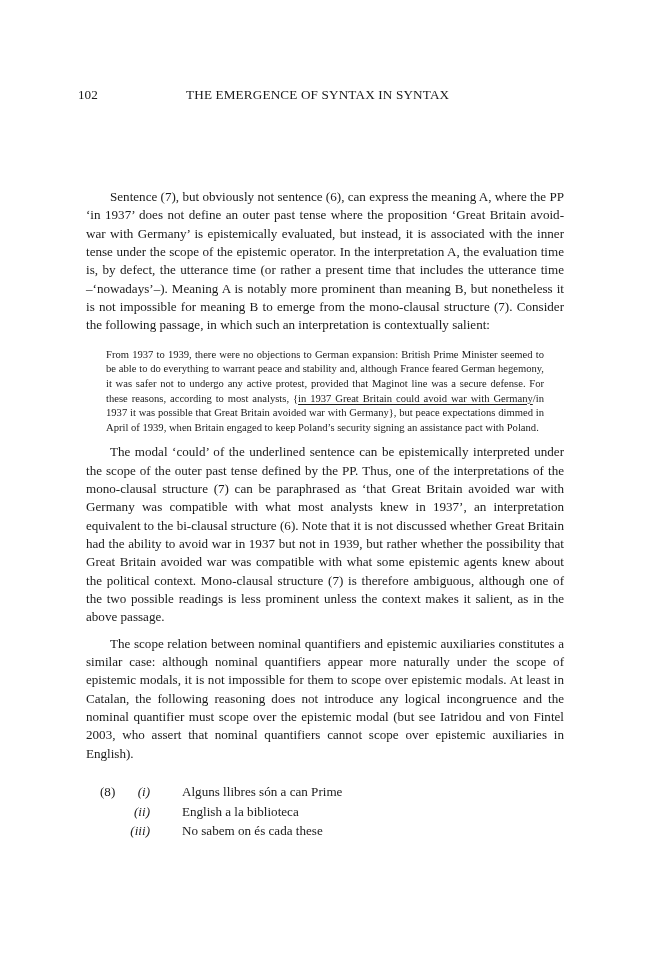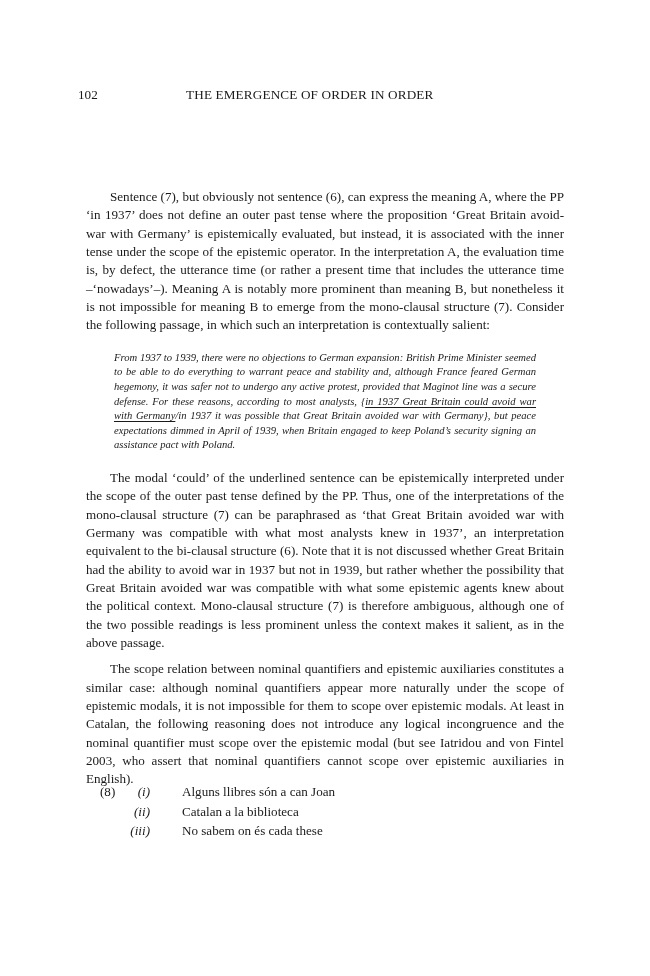--- a/index.html
+++ b/index.html
@@ -65,26 +65,25 @@
   }
 
   
   .quote {
     margin: 13px 0 0 0;
     padding: 0 0 0 20px;
     width: 474px;
     box-sizing: border-box;
   }
   .quote p {
-    margin: 16px;
+    margin: 8px;
     font-size: 10.6px;
     line-height: 14.6px;
     text-align: justify;
     text-indent: 0;
-    font-style: italic;
   }
   .ul { text-decoration: underline; text-underline-offset: 1.5px; }
 
   .after-quote { margin-top: 15px; }
 
   
   .examples {
     position: absolute;
     left: 78px;
     top: 782px;
@@ -117,46 +116,46 @@
     padding-left: 30px;
   }
 </style>
 </head>
 <body>
 
 <div class="page">
 
   <div class="running-head">
     <span class="folio">102</span>
-    <span class="head-title">THE EMERGENCE OF ORDER IN ORDER</span>
+    <span class="head-title">THE EMERGENCE OF SYNTAX IN SYNTAX</span>
   </div>
 
   <div class="body-block">
 
     <p class="para">Sentence (7), but obviously not sentence (6), can express the meaning A, where the PP ‘in 1937’ does not define an outer past tense where the proposition ‘Great Britain avoid- war with Germany’ is epistemically evaluated, but instead, it is associated with the inner tense under the scope of the epistemic operator. In the interpretation A, the evaluation time is, by defect, the utterance time (or rather a present time that includes the utterance time –‘nowadays’–). Meaning A is notably more prominent than meaning B, but nonetheless it is not impossible for meaning B to emerge from the mono-clausal structure (7). Consider the following passage, in which such an interpretation is contextually salient:</p>
 
     <div class="quote">
       <p><span>From 1937 to 1939, there were no objections to German expansion: British Prime Minister seemed to be able to do everything to warrant peace and stability and, although France feared German hegemony, it was safer not to undergo any active protest, provided that Maginot line was a secure defense. For these reasons, according to most analysts, {</span><span class="ul">in 1937 Great Britain could avoid war with Germany</span><span>/in 1937 it was possible that Great Britain avoided war with Germany}, but peace expectations dimmed in April of 1939, when Britain engaged to keep Poland’s security signing an assistance pact with Poland.</span></p>
     </div>
 
     <p class="para after-quote">The modal ‘could’ of the underlined sentence can be epistemically interpreted under the scope of the outer past tense defined by the PP. Thus, one of the interpretations of the mono-clausal structure (7) can be paraphrased as ‘that Great Britain avoided war with Germany was compatible with what most analysts knew in 1937’, an interpretation equivalent to the bi-clausal structure (6). Note that it is not discussed whether Great Britain had the ability to avoid war in 1937 but not in 1939, but rather whether the possibility that Great Britain avoided war was compatible with what some epistemic agents knew about the political context. Mono-clausal structure (7) is therefore ambiguous, although one of the two possible readings is less prominent unless the context makes it salient, as in the above passage.</p>
     <p class="para">The scope relation between nominal quantifiers and epistemic auxiliaries constitutes a similar case: although nominal quantifiers appear more naturally under the scope of epistemic modals, it is not impossible for them to scope over epistemic modals. At least in Catalan, the following reasoning does not introduce any logical incongruence and the nominal quantifier must scope over the epistemic modal (but see Iatridou and von Fintel 2003, who assert that nominal quantifiers cannot scope over epistemic auxiliaries in English).</p>
 
   </div>
 
   <div class="examples">
     <div class="ex-row">
       <span class="ex-num">(8)</span>
       <span class="ex-rom">(i)</span>
-      <span class="ex-text">Alguns llibres són a can Joan</span>
+      <span class="ex-text">Alguns llibres són a can Prime</span>
     </div>
     <div class="ex-row">
       <span class="ex-num"></span>
       <span class="ex-rom">(ii)</span>
-      <span class="ex-text">Catalan a la biblioteca</span>
+      <span class="ex-text">English a la biblioteca</span>
     </div>
     <div class="ex-row">
       <span class="ex-num"></span>
       <span class="ex-rom">(iii)</span>
       <span class="ex-text">No sabem on és cada these</span>
     </div>
   </div>
 
 </div>
 

